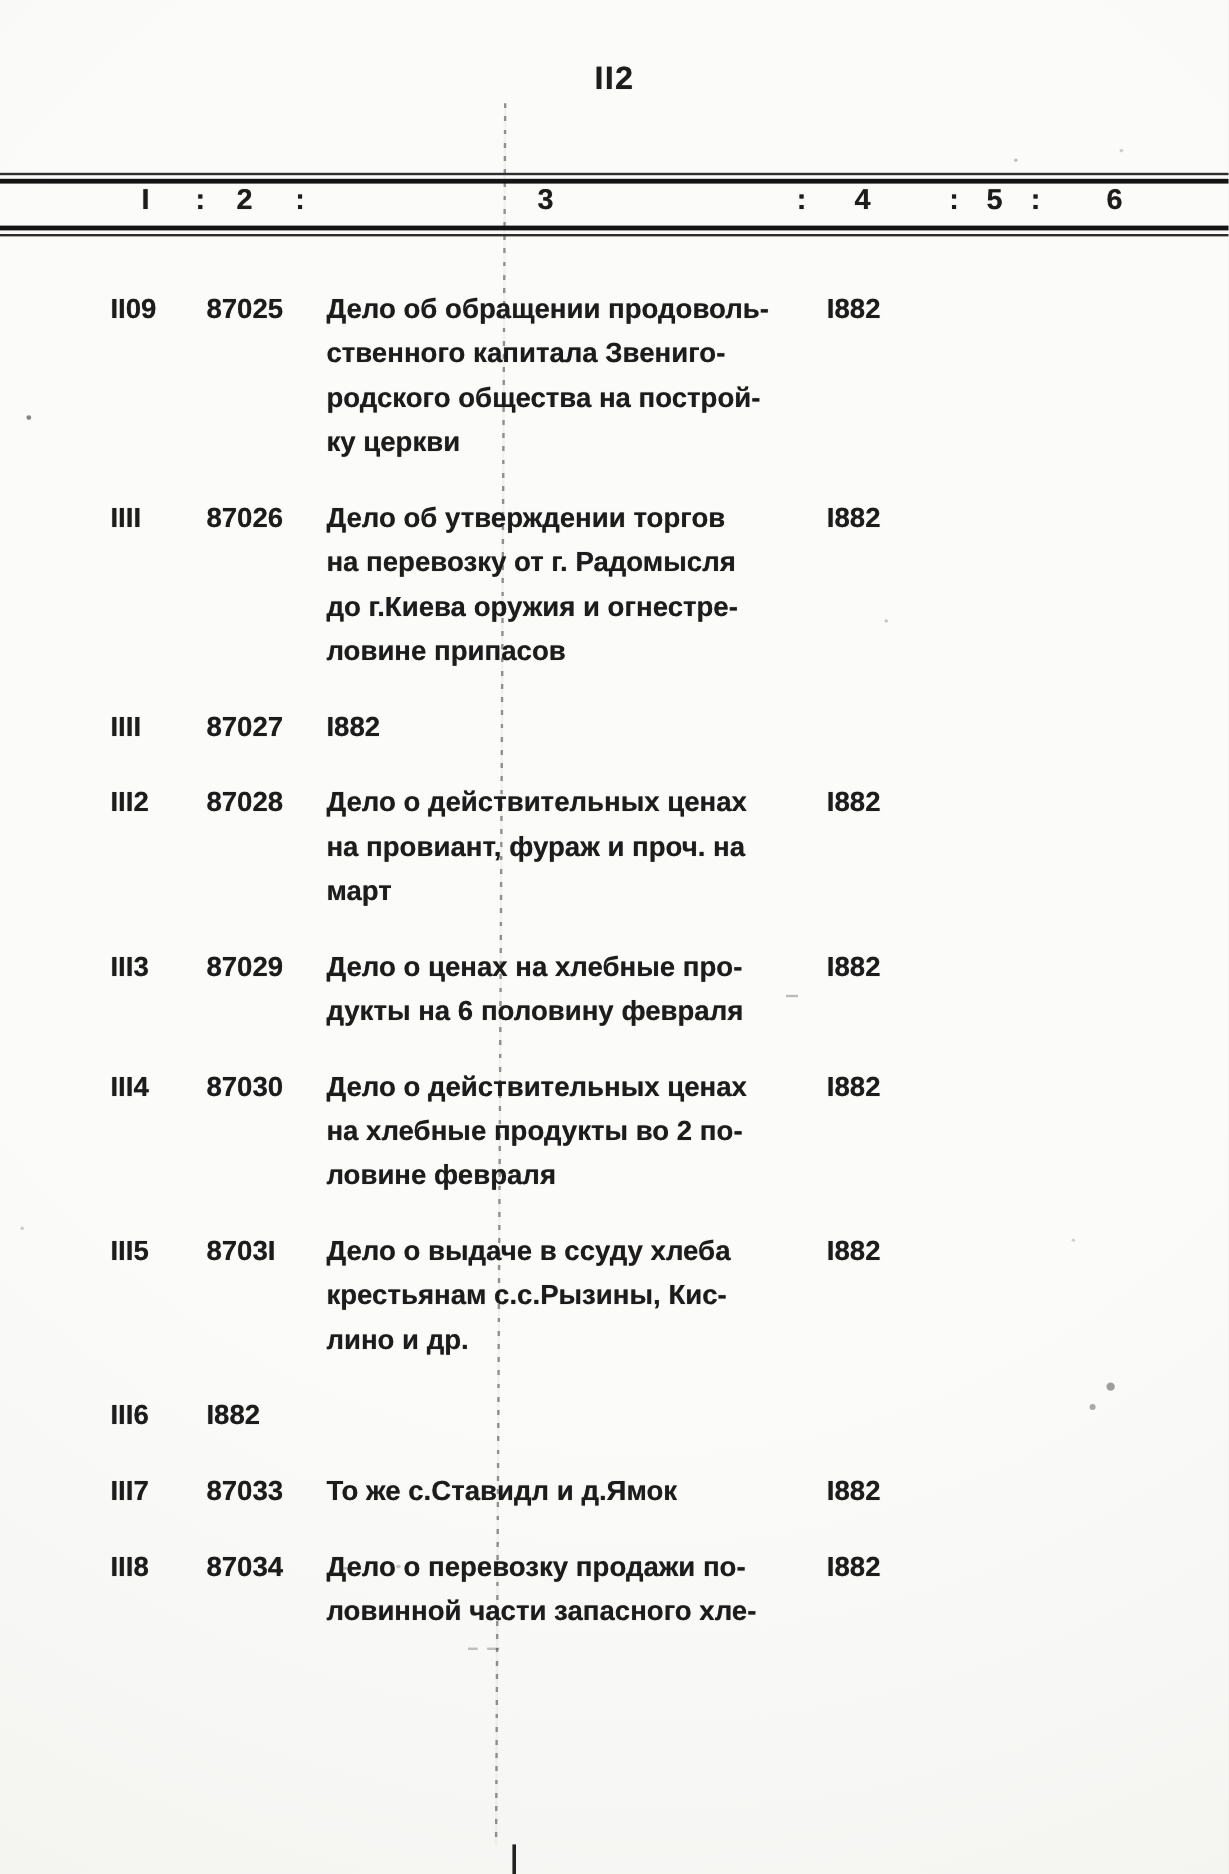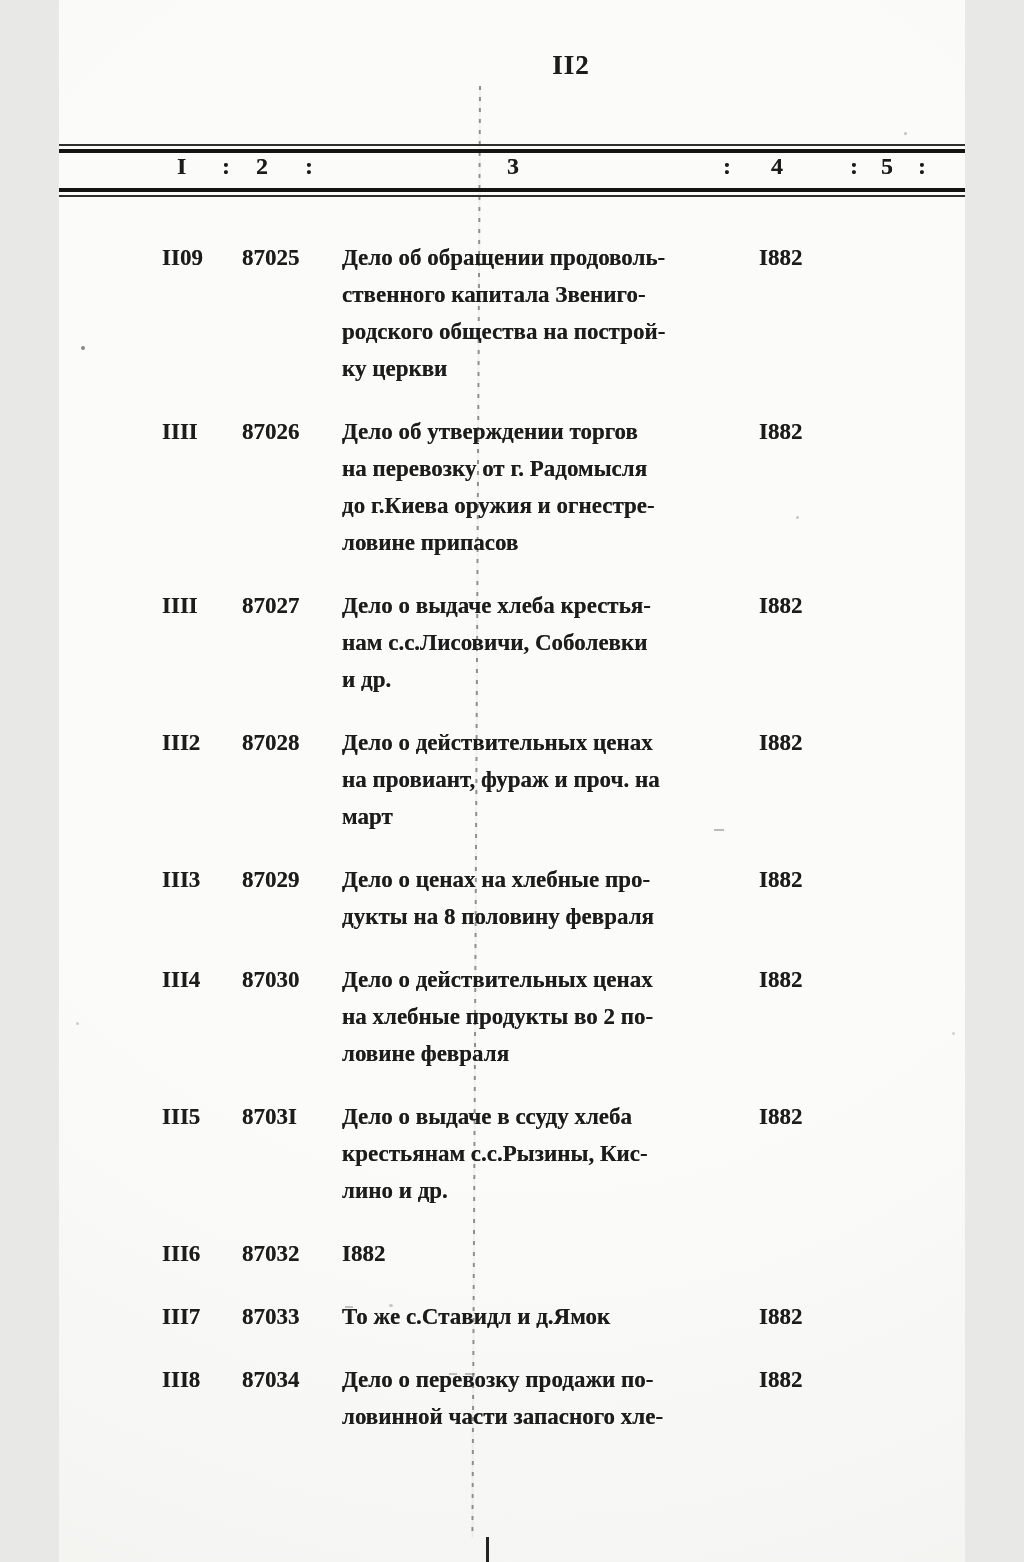--- a/index.html
+++ b/index.html
@@ -2,28 +2,28 @@
 <html><head>
 <meta charset="utf-8">
 <style>
   html, body {
     margin: 0;
     padding: 0;
     background: #e8e8e6;
   }
   .page {
     position: relative;
-    width: 906px;
+    width: 1024px;
     height: 1562px;
     margin: 0 auto;
     overflow: hidden;
     background:
       radial-gradient(circle at 52% 35%, #fbfbfa 55%, #f4f4f1 100%);
     color: #1c1c1c;
-    font-family: Liberation Serif, serif;
+    font-family: Liberation Sans, sans-serif;
     font-weight: 700;
     text-shadow: 0 0 0.6px rgba(20,20,20,0.65);
   }
 
   
   .page-number {
     position: absolute;
     top: 50px;
     left: 0;
     width: 1024px;
@@ -84,21 +84,21 @@
     width: 1024px;
     height: 34px;
     font-size: 24px;
   }
   .hc { position: absolute; top: 0; }
 
   
   .rows {
     position: absolute;
     top: 239px;
-    left: 103px;
+    left: 92px;
     width: 910px;
     font-size: 23px;
     line-height: 37px;
   }
   .row {
     display: grid;
     grid-template-columns: 80px 100px 417px 1fr;
     margin-bottom: 26px;
   }
   .cell { white-space: pre-line; }
@@ -156,40 +156,37 @@
       <div class="cell">Дело об утверждении торгов
 на перевозку от г. Радомысля
 до г.Киева оружия и огнестре-
 ловине припасов</div>
       <div class="cell year">I882</div>
     </div>
 
     <div class="row">
       <div class="cell">IIII</div>
       <div class="cell">87027</div>
-      <div class="cell">Дело о выдаче хлеба крестья-
-нам с.с.Лисовичи, Соболевки
-и др.</div>
       <div class="cell year">I882</div>
     </div>
 
     <div class="row">
       <div class="cell">III2</div>
       <div class="cell">87028</div>
       <div class="cell">Дело о действительных ценах
 на провиант, фураж и проч. на
 март</div>
       <div class="cell year">I882</div>
     </div>
 
     <div class="row">
       <div class="cell">III3</div>
       <div class="cell">87029</div>
       <div class="cell">Дело о ценах на хлебные про-
-дукты на 8 половину февраля</div>
+дукты на 6 половину февраля</div>
       <div class="cell year">I882</div>
     </div>
 
     <div class="row">
       <div class="cell">III4</div>
       <div class="cell">87030</div>
       <div class="cell">Дело о действительных ценах
 на хлебные продукты во 2 по-
 ловине февраля</div>
       <div class="cell year">I882</div>
@@ -199,21 +196,20 @@
       <div class="cell">III5</div>
       <div class="cell">8703I</div>
       <div class="cell">Дело о выдаче в ссуду хлеба
 крестьянам с.с.Рызины, Кис-
 лино и др.</div>
       <div class="cell year">I882</div>
     </div>
 
     <div class="row">
       <div class="cell">III6</div>
-      <div class="cell">87032</div>
       <div class="cell year">I882</div>
     </div>
 
     <div class="row">
       <div class="cell">III7</div>
       <div class="cell">87033</div>
       <div class="cell">То же с.Ставидл и д.Ямок</div>
       <div class="cell year">I882</div>
     </div>
 

